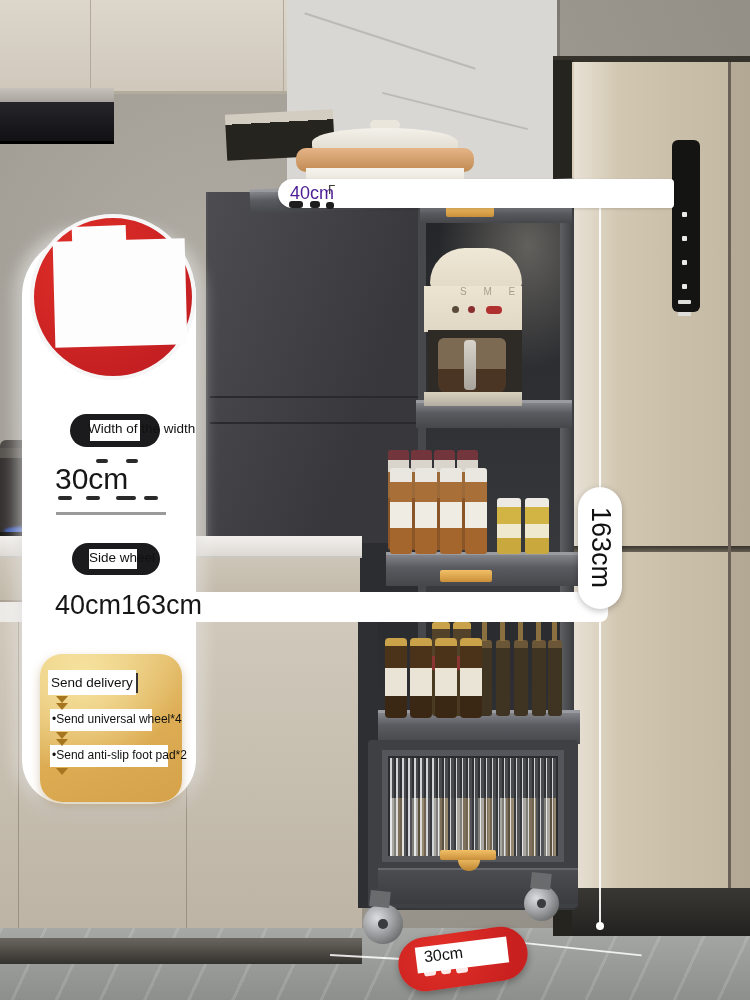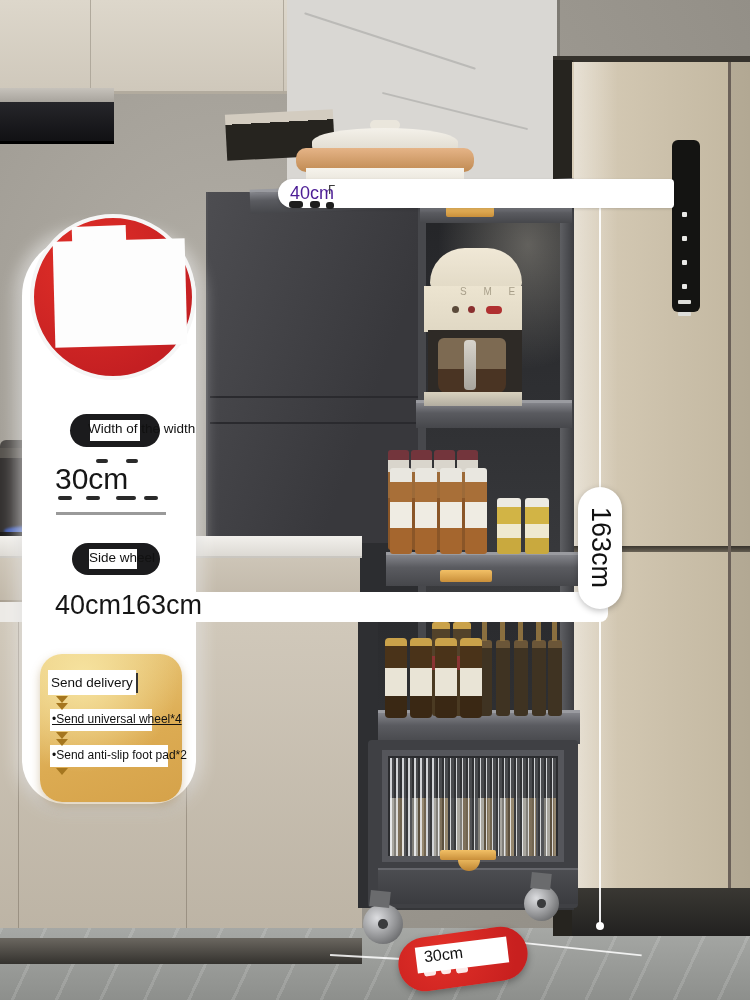--- a/index.html
+++ b/index.html
@@ -220,21 +220,21 @@
   .promo{left:40px;top:654px;width:142px;height:148px;z-index:11;border-radius:22px;
     background:radial-gradient(circle at 30% 15%, #f6e3a0, rgba(0,0,0,0) 60%),
                linear-gradient(160deg,#eccf84,#dcab52 60%,#d5a24a);
     box-shadow:0 4px 10px rgba(150,110,40,.35);}
   .promo-strip{z-index:12;background:#fff;}
   .ps1{left:48px;top:670px;width:88px;height:25px;}
   .ps2{left:50px;top:709px;width:102px;height:22px;}
   .ps3{left:50px;top:745px;width:118px;height:22px;}
   .promo-text{z-index:13;color:#111;white-space:nowrap;}
   .pt1{left:51px;top:675px;font-size:13.5px;}
-  .pt2{left:52px;top:712px;font-size:12px;text-decoration:underline;}
+  .pt2{left:52px;top:712px;font-size:12px;}
   .pt3{left:52px;top:748px;font-size:12px;}
   .cursor{left:136px;top:673px;width:2px;height:20px;z-index:13;background:#333;}
   .tri{width:0;height:0;z-index:12;
     border-left:6px solid transparent;border-right:6px solid transparent;border-top:7px solid #a5761f;}
   .t1{left:56px;top:696px;} .t2{left:56px;top:703px;} .t3{left:56px;top:732px;}
   .t4{left:56px;top:739px;} .t5{left:56px;top:768px;}
 
   .depth-line{z-index:9;height:2px;background:rgba(255,255,255,.85);}
   .dl-left{left:330px;top:956px;width:72px;transform:rotate(3deg);}
   .dl-right{left:520px;top:948px;width:122px;transform:rotate(6deg);}

